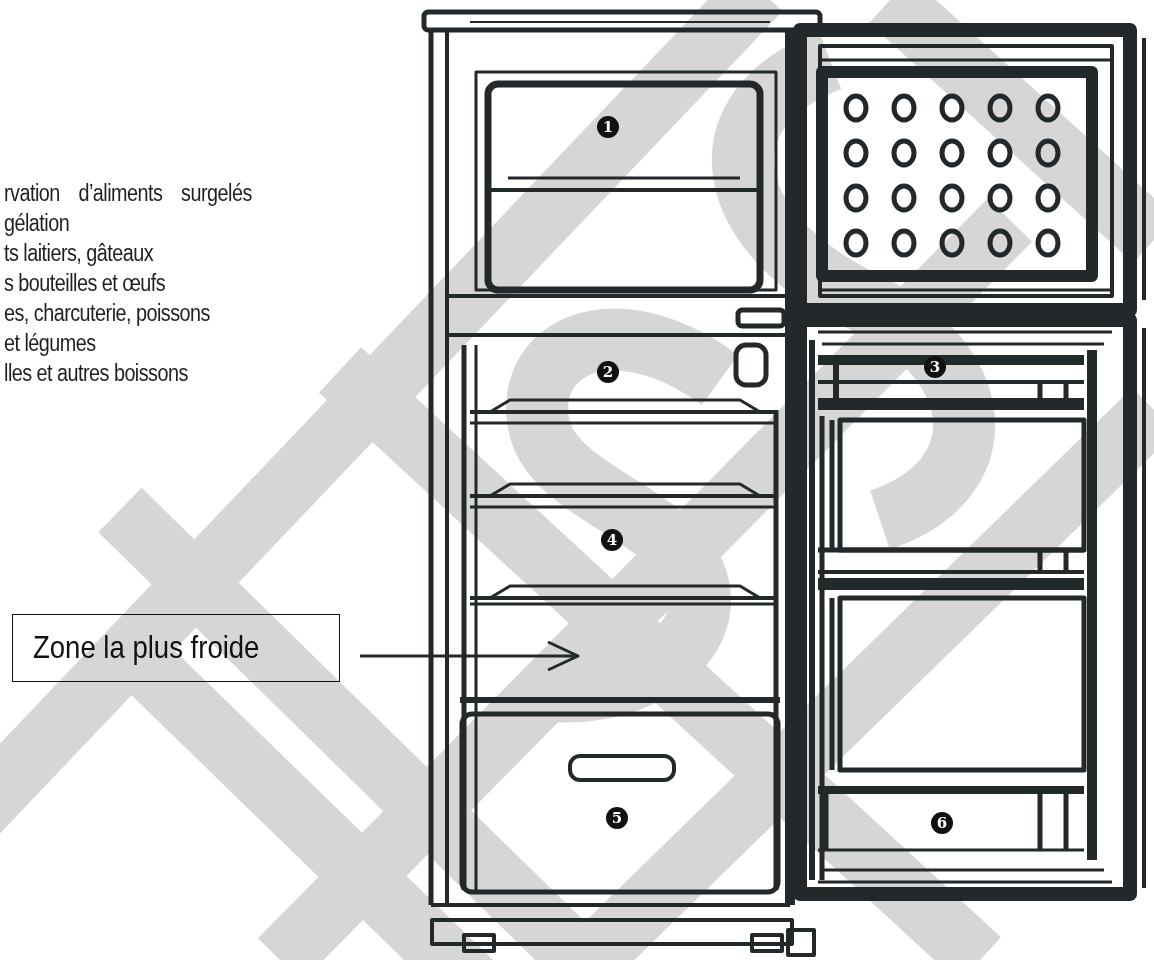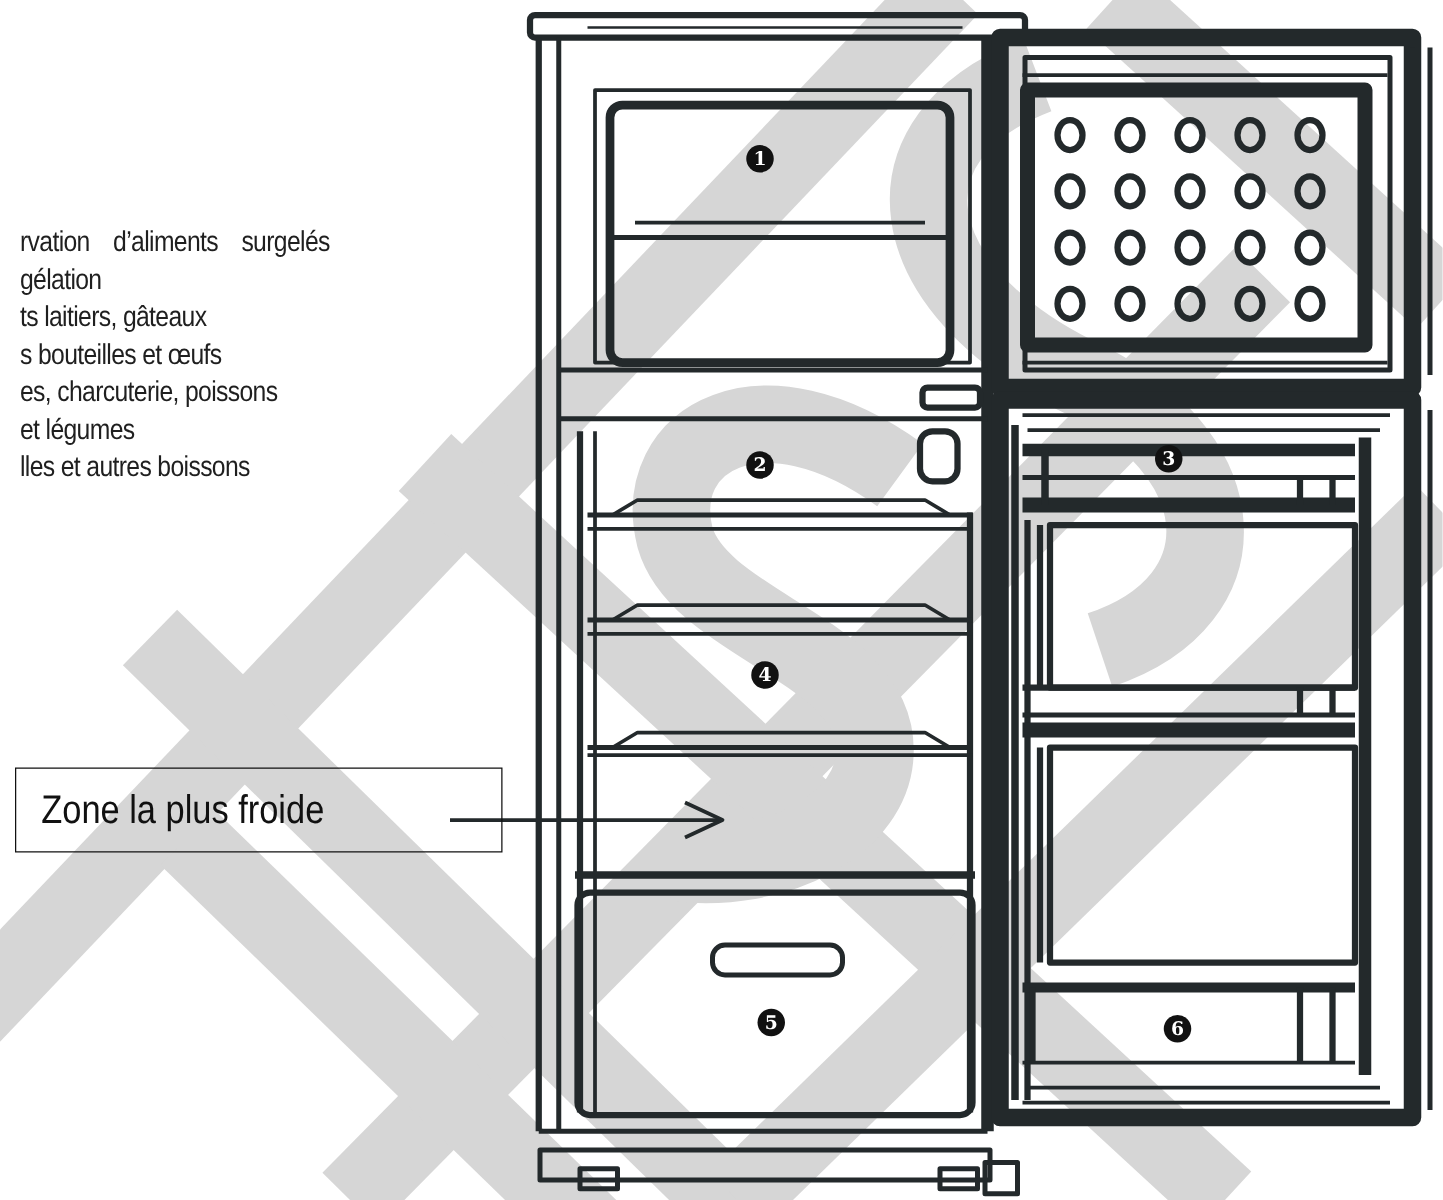--- a/index.html
+++ b/index.html
@@ -1,23 +1,23 @@
 <!DOCTYPE html>
 <html><head>
   <meta charset="utf-8">
   <style>
     html, body { margin: 0; padding: 0; background: #ffffff; }
     body { width: 1154px; height: 960px; position: relative; overflow: hidden;
            font-family: "Liberation Sans Narrow", "Liberation Sans", sans-serif; }
     .watermark { position: absolute; left: 0; top: 0; width: 1154px; height: 960px; z-index: 0; }
-    .legend { position: absolute; left: 16px; top: 178px; z-index: 2; width: 380px; }
+    .legend { position: absolute; left: 4px; top: 178px; z-index: 2; width: 380px; }
     .legend-line { font-size: 23px; line-height: 30px; color: #1f1f1f; white-space: nowrap;
                    letter-spacing: -0.6px; transform: scaleX(0.86); transform-origin: left center; }
     .legend-line.justify { word-spacing: 16px; }
-    .callout { position: absolute; left: 12px; top: 614px; width: 390px; height: 68px;
+    .callout { position: absolute; left: 12px; top: 614px; width: 328px; height: 68px;
                border: 1.5px solid #111; background: transparent; z-index: 2; box-sizing: border-box; padding-left: 48px; }
     .callout-text { position: absolute; left: 20px; top: 14px; font-size: 32px; line-height: 36px;
                     color: #111; white-space: nowrap; transform: scaleX(0.86); transform-origin: left center; }
     .fridge { position: absolute; left: 0; top: 0; width: 1154px; height: 960px; z-index: 1; }
     .marker { position: absolute; z-index: 3; width: 22px; height: 22px; border-radius: 50%;
               background: #111; color: #fff; font-family: "DejaVu Serif", serif; font-weight: bold;
               font-size: 15px; line-height: 22px; text-align: center; }
   </style>
 </head>
 <body>

